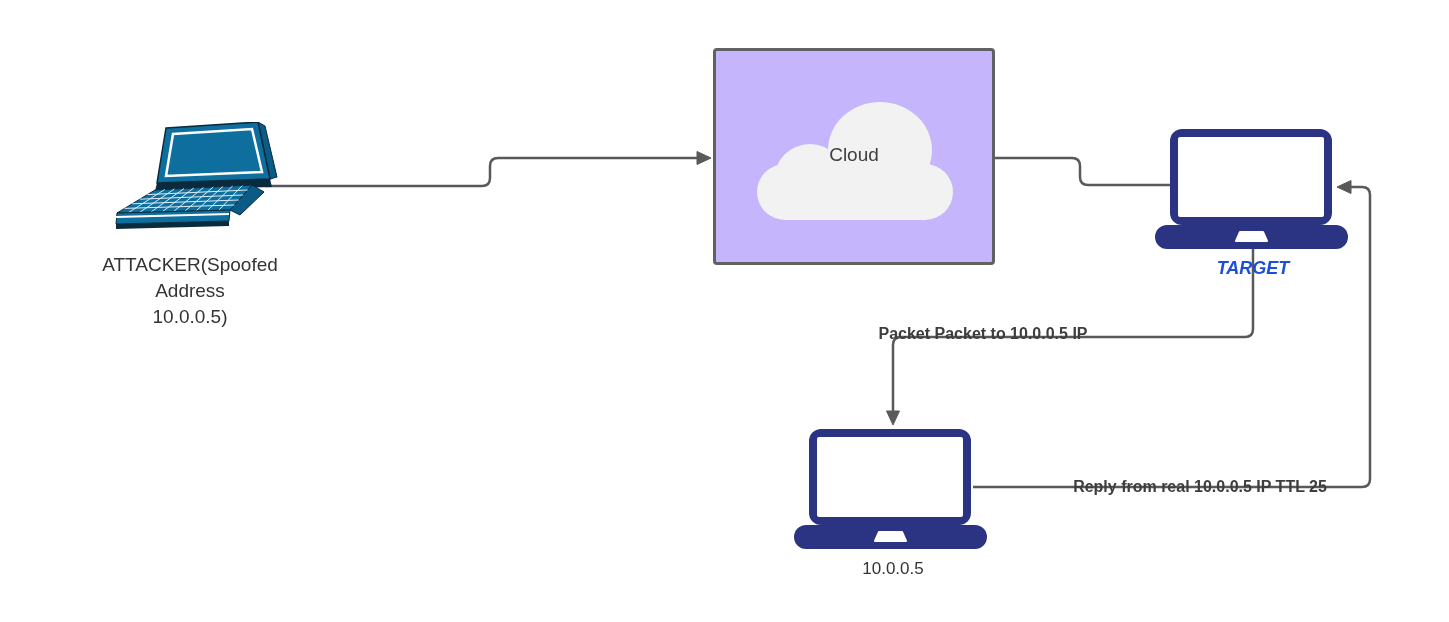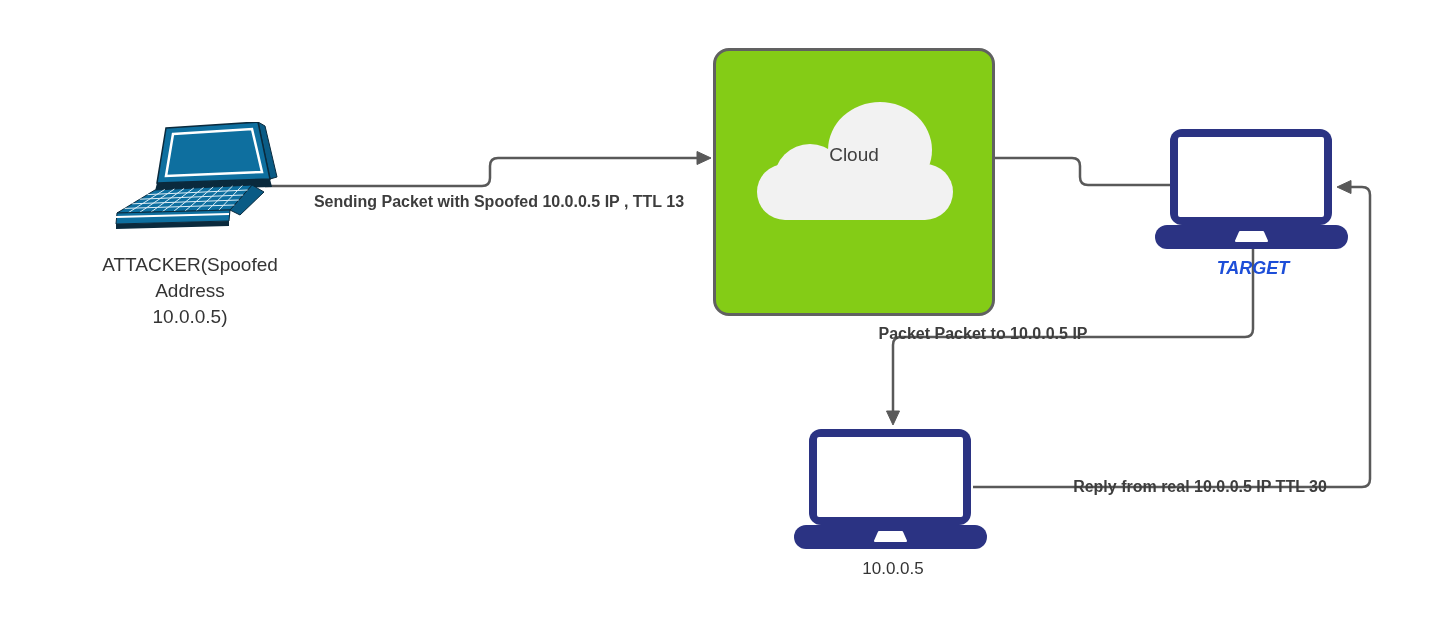--- a/index.html
+++ b/index.html
@@ -14,22 +14,22 @@
   .edge-label{
     position:absolute;transform:translate(-50%,-50%);
     font-size:16px;font-weight:bold;color:#3d3d3d;white-space:nowrap;
   }
   .node-label{
     position:absolute;text-align:center;font-size:19px;color:#343434;
     white-space:pre-line;line-height:26px;
   }
   #target-label{font-weight:bold;font-style:italic;color:#1d4ed8;font-size:18px;}
   #cloud-box{
-    position:absolute;left:713px;top:48px;width:282px;height:268px;
-    border:3px solid #616161;border-radius:16px;background:#84cc16;
+    position:absolute;left:713px;top:48px;width:282px;height:217px;
+    border:3px solid #616161;border-radius:4px;background:#c4b5fd;
     box-sizing:border-box;
   }
   #cloud-label{
     position:absolute;left:0;right:0;top:93px;text-align:center;
     font-size:19px;color:#404040;
   }
   .cloud-shape{position:absolute;left:39px;top:51px;}
 </style>
 </head>
 <body>
@@ -114,17 +114,16 @@
     <rect x="0" y="97" width="193" height="24" rx="12" fill="#2b3383"></rect>
     <path d="M85,104 L108,104 L112,113 L81,113 Z" fill="#ffffff" stroke="#ffffff" stroke-width="2" stroke-linejoin="round"></path>
   </svg>
 
   <div class="node-label" id="attacker-label" style="left:90px;top:252px;width:200px;">ATTACKER(Spoofed
 Address
 10.0.0.5)</div>
   <div class="node-label" id="target-label" style="left:1173px;top:255px;width:160px;">TARGET</div>
   <div class="node-label" id="real-host-label" style="left:813px;top:556px;width:160px;font-size:17px;">10.0.0.5</div>
 
-  <div class="edge-label" style="left:499px;top:202px;">Sending Packet with Spoofed 10.0.0.5 IP , TTL 13</div>
   <div class="edge-label" style="left:983px;top:334px;">Packet Packet to 10.0.0.5 IP</div>
-  <div class="edge-label" style="left:1200px;top:487px;">Reply from real 10.0.0.5 IP TTL 30</div>
+  <div class="edge-label" style="left:1200px;top:487px;">Reply from real 10.0.0.5 IP TTL 25</div>
 
 </div>
 
 </body></html>

